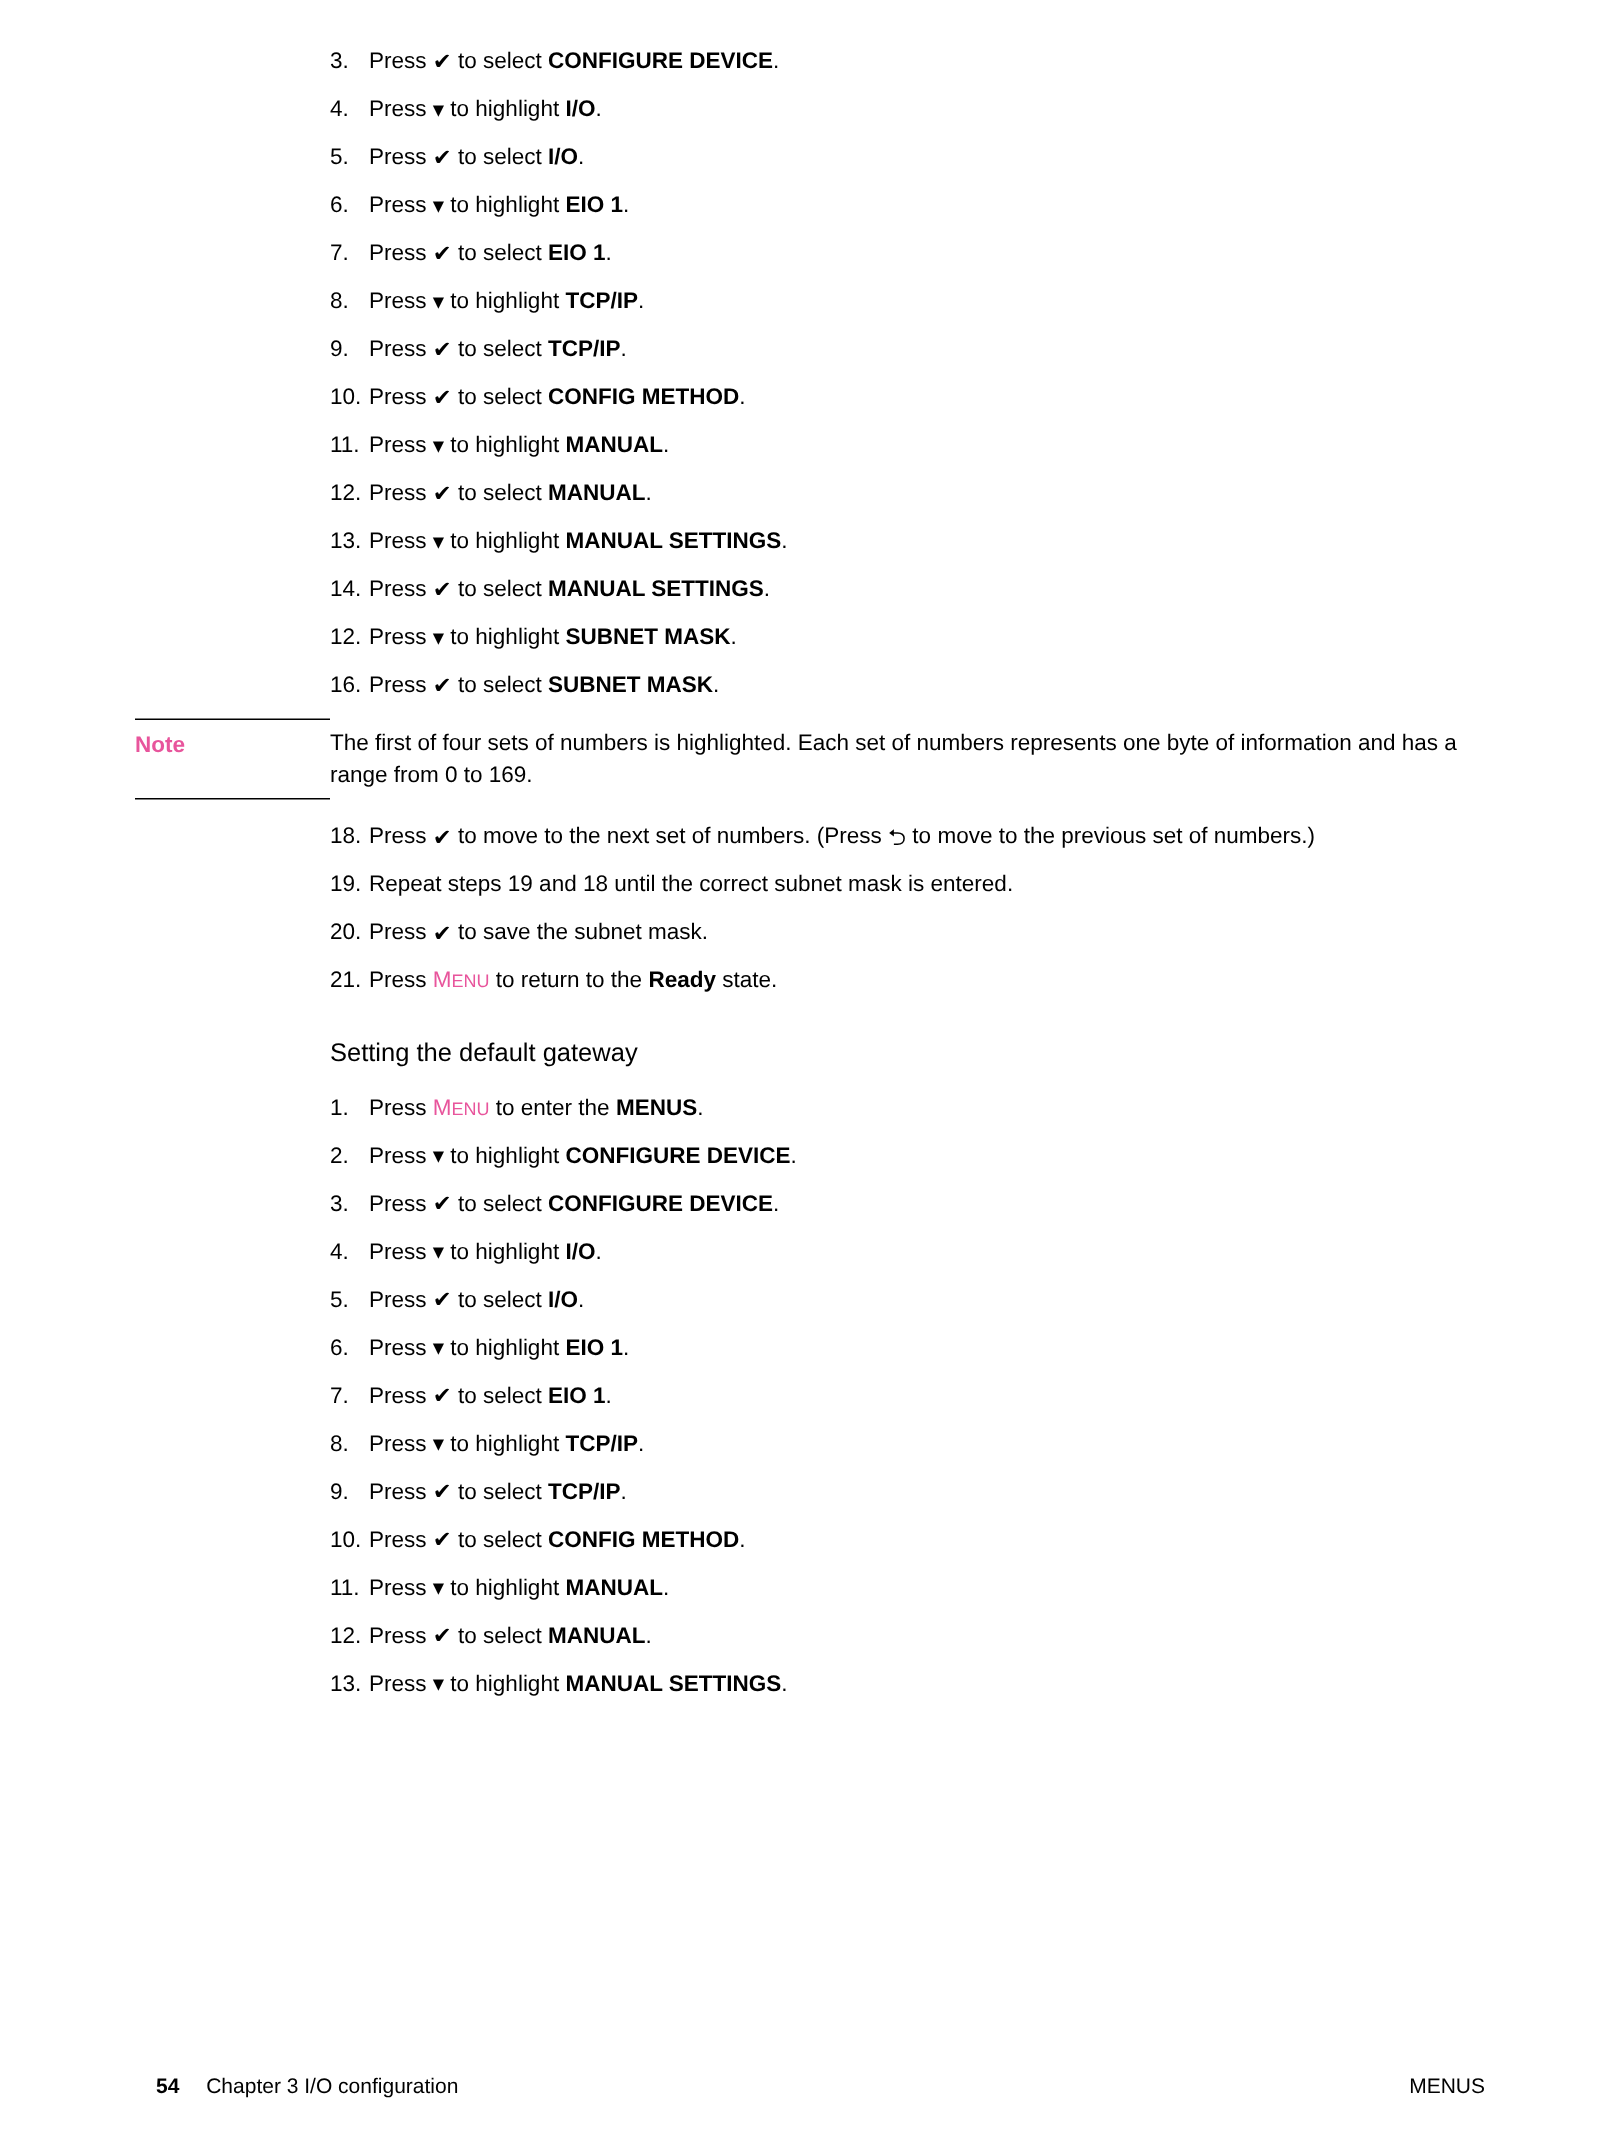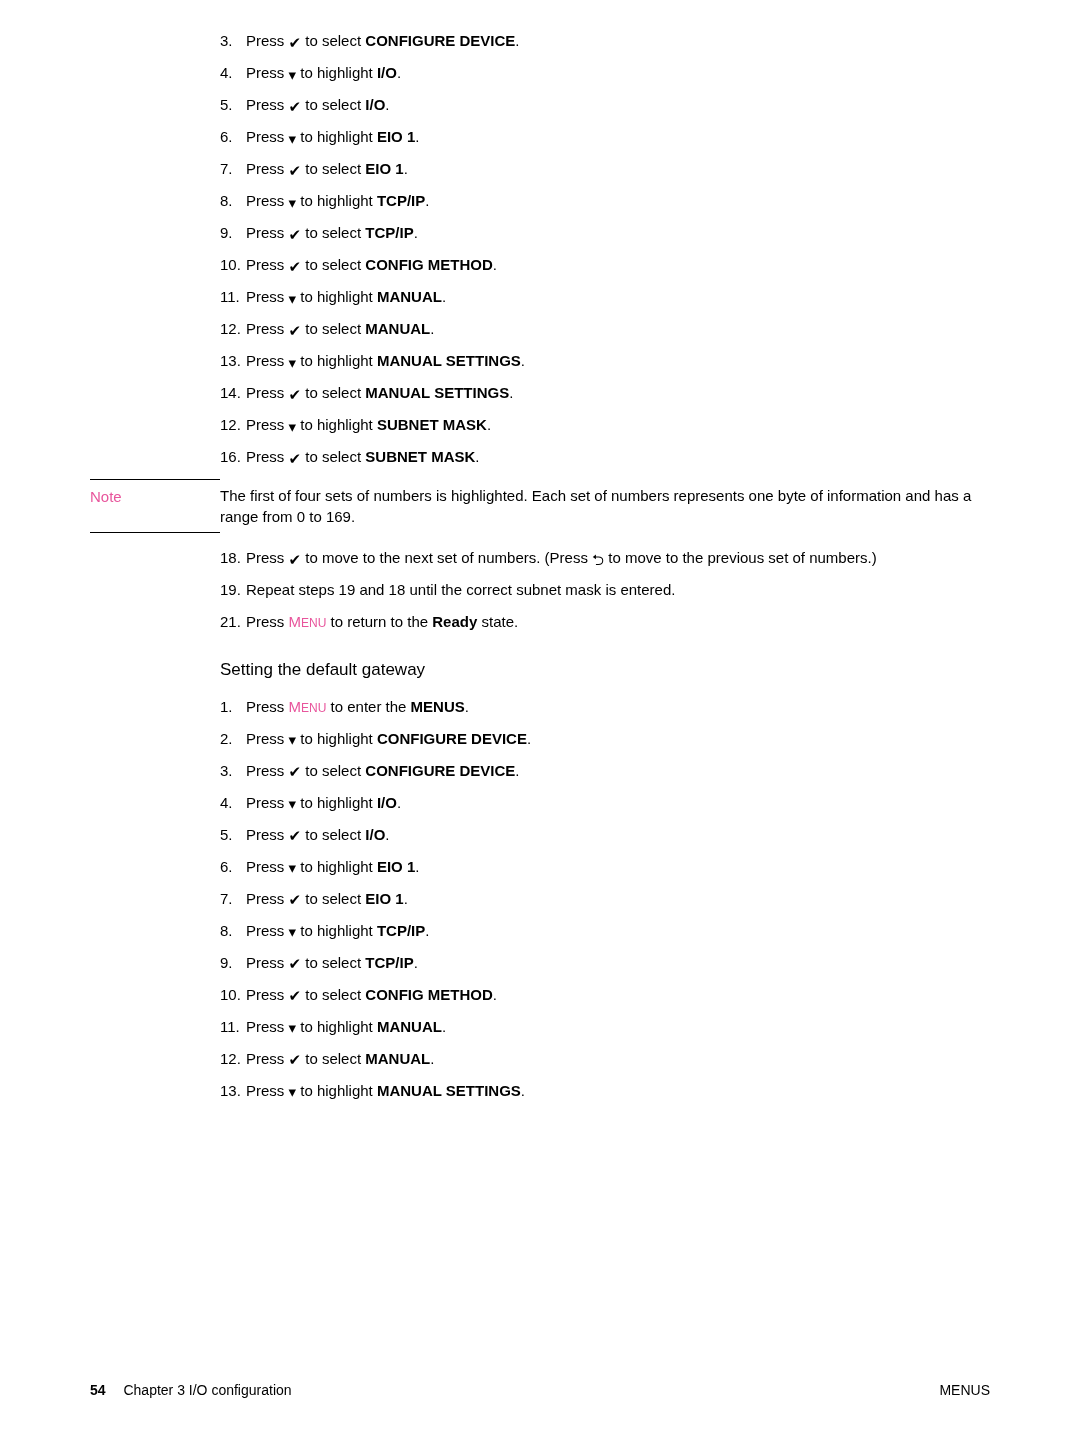--- a/index.html
+++ b/index.html
@@ -38,21 +38,21 @@
     line-height: 1;
   }
   .note-row {
     display: flex;
     margin: 12px 0 14px 0;
   }
   .note-label {
     width: 130px;
     flex-shrink: 0;
     color: #e8559c;
-    font-weight: normal;
+    font-weight: bold;
     border-top: 1px solid #000;
     border-bottom: 1px solid #000;
     padding: 6px 0;
   }
   .note-body {
     flex: 1;
     padding: 6px 0;
   }
   .section-heading {
     font-weight: normal;
@@ -61,21 +61,21 @@
     margin-bottom: 14px;
   }
   .menu-key {
     color: #e8559c;
   }
   .menu-key .sc { font-size: 0.8em; text-align: center; }
   b { font-weight: bold; }
   .footer {
     position: absolute;
     bottom: 36px;
-    left: 90px;
+    left: 104px;
     right: 90px;
     display: flex;
     justify-content: space-between;
     font-size: 14px;
     align-items: center;
   }
   .footer .pn { font-weight: bold; margin-right: 14px; }
 </style>
 </head>
 <body>
@@ -150,20 +150,26 @@
   <ol id="list2">
     <li>
       <span class="num">18.</span>
       <span class="txt">
         <span>Press </span><span class="icon">✔</span><span> to move to the next set of numbers. (Press </span><span class="icon">⮌</span><span> to move to the previous set of numbers.)</span>
       </span>
     </li>
     <li>
       <span class="num">19.</span>
       <span class="txt">Repeat steps 19 and 18 until the correct subnet mask is entered.</span>
+    </li>
+    <li>
+      <span class="num">20.</span>
+      <span class="txt">
+        <span>Press </span><span class="icon">✔</span><span> to save the subnet mask.</span>
+      </span>
     </li>
     <li>
       <span class="num">21.</span>
       <span class="txt">
         <span>Press </span><span class="menu-key"><span>M</span><span class="sc">ENU</span></span><span> to return to the </span><b>Ready</b><span> state.</span>
       </span>
     </li>
   </ol>
 
   <div class="section-heading">Setting the default gateway</div>

